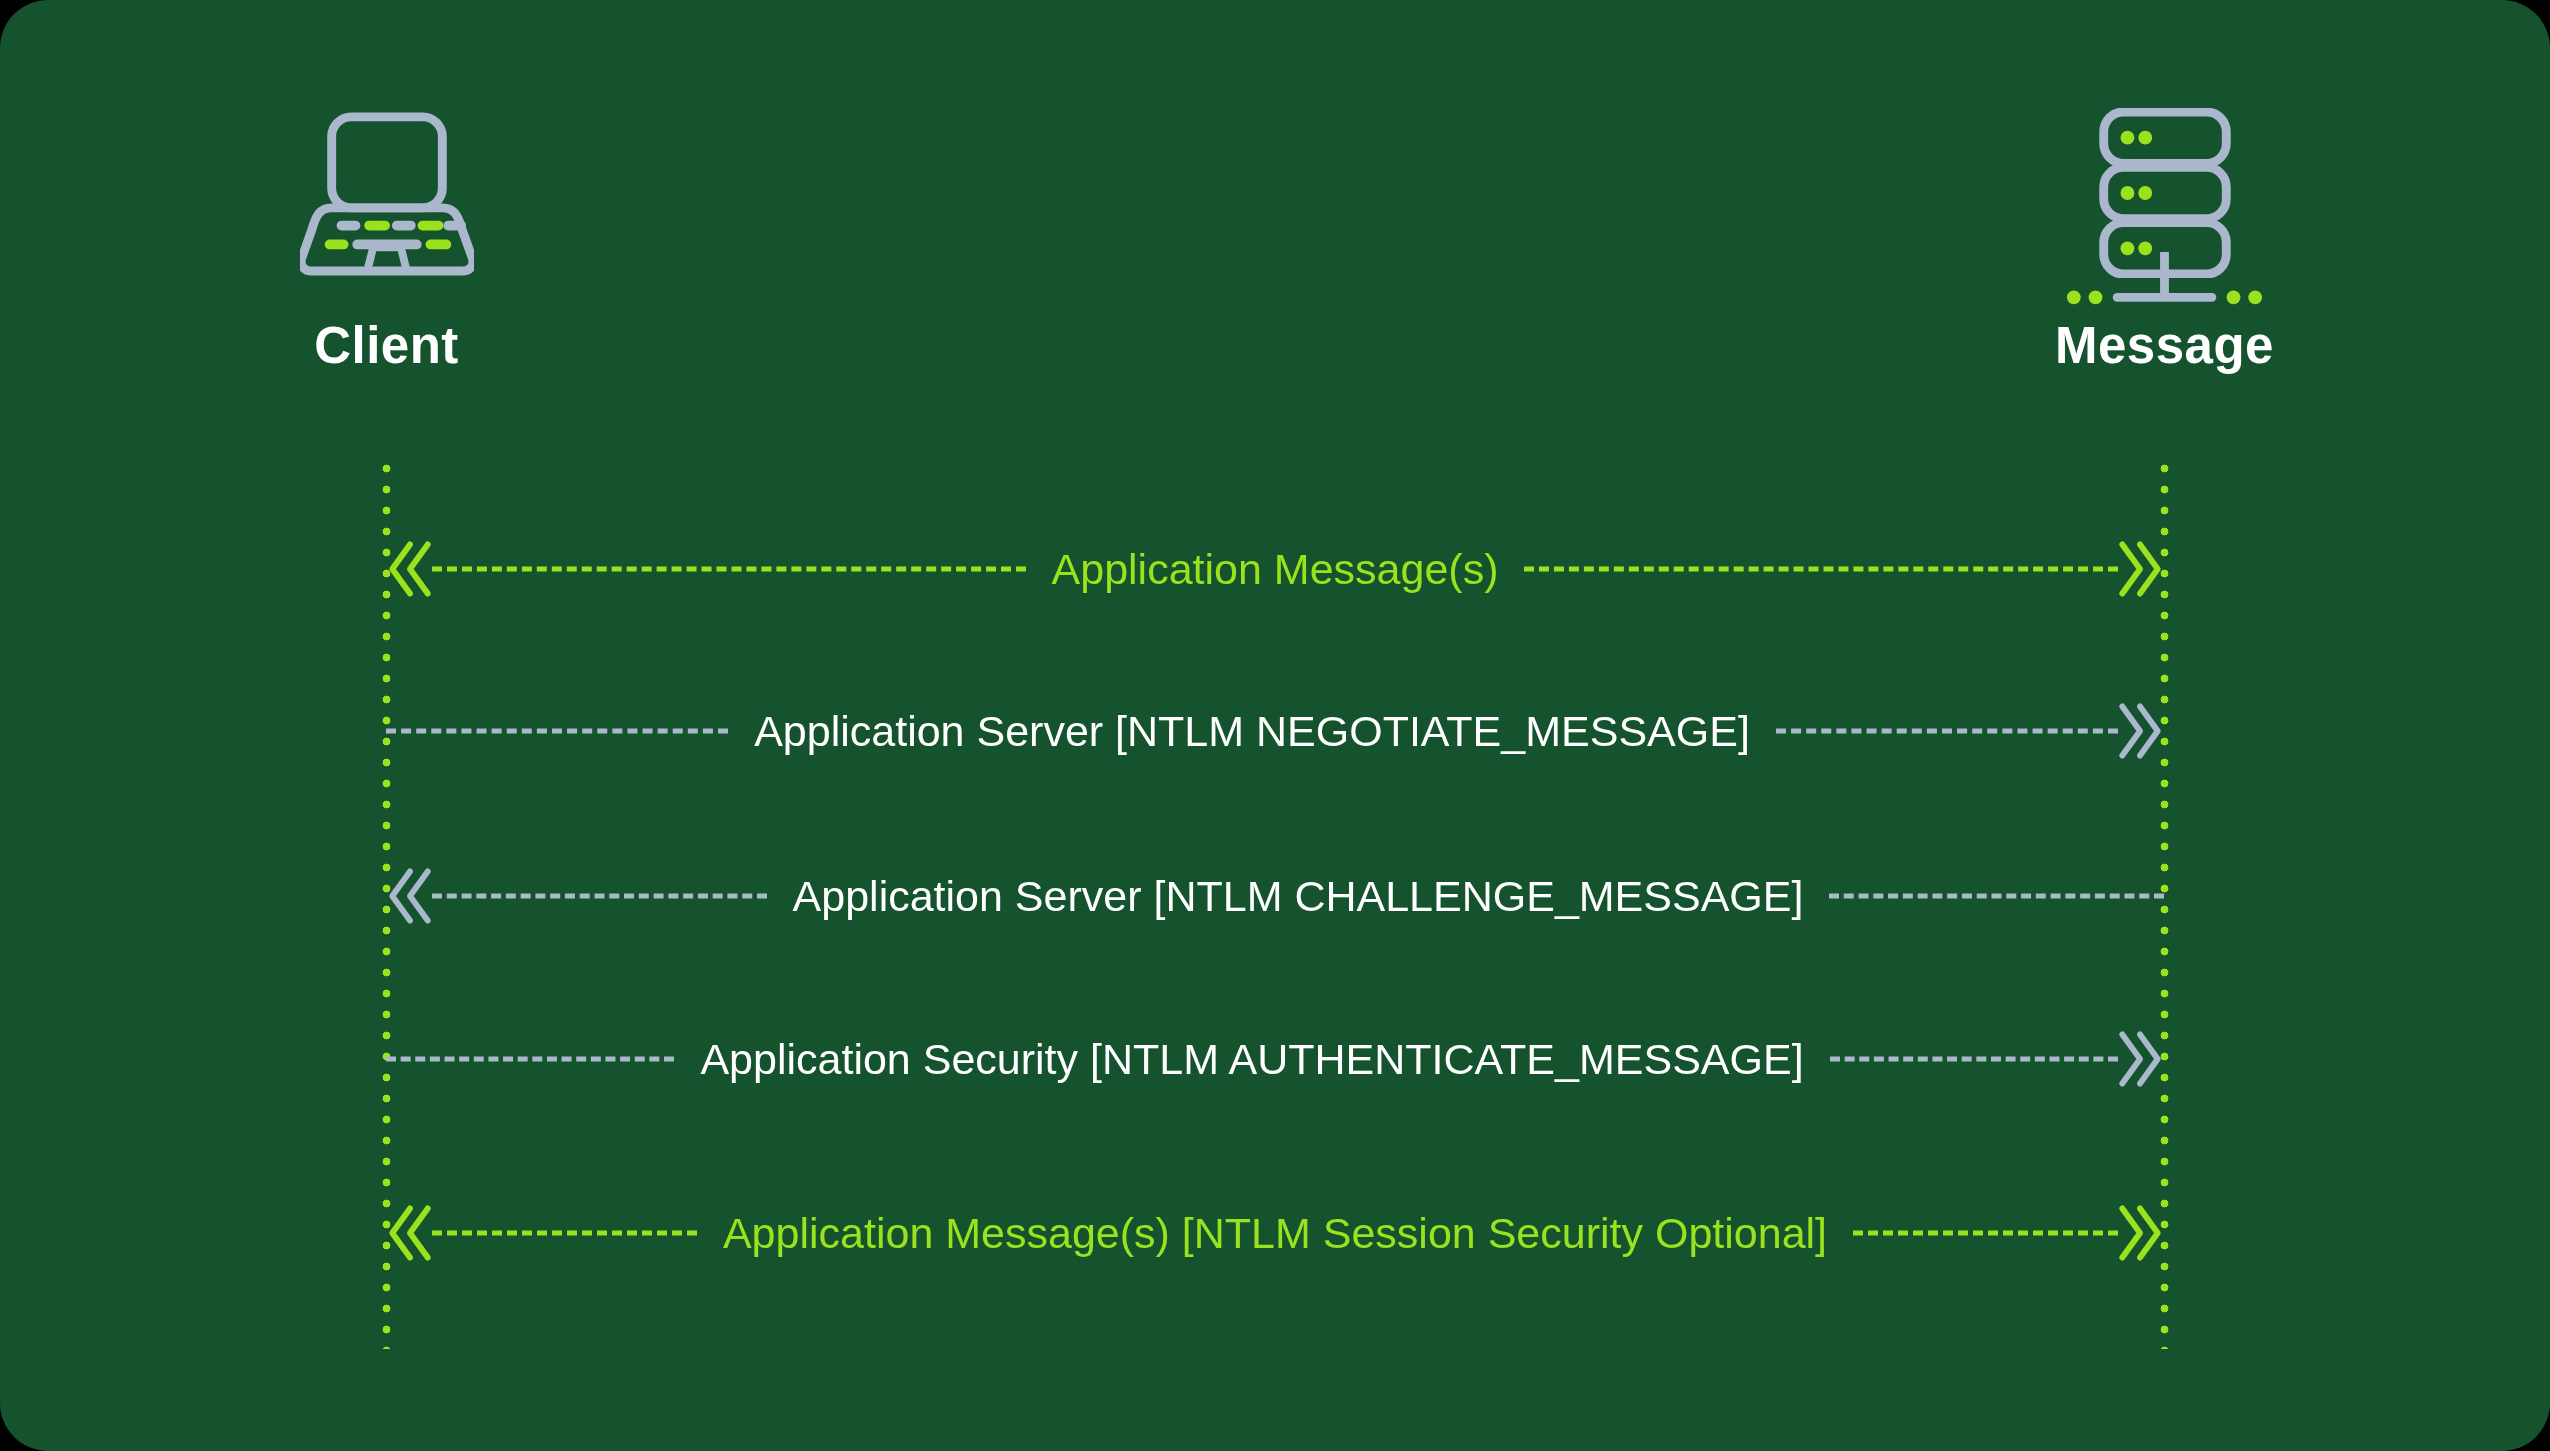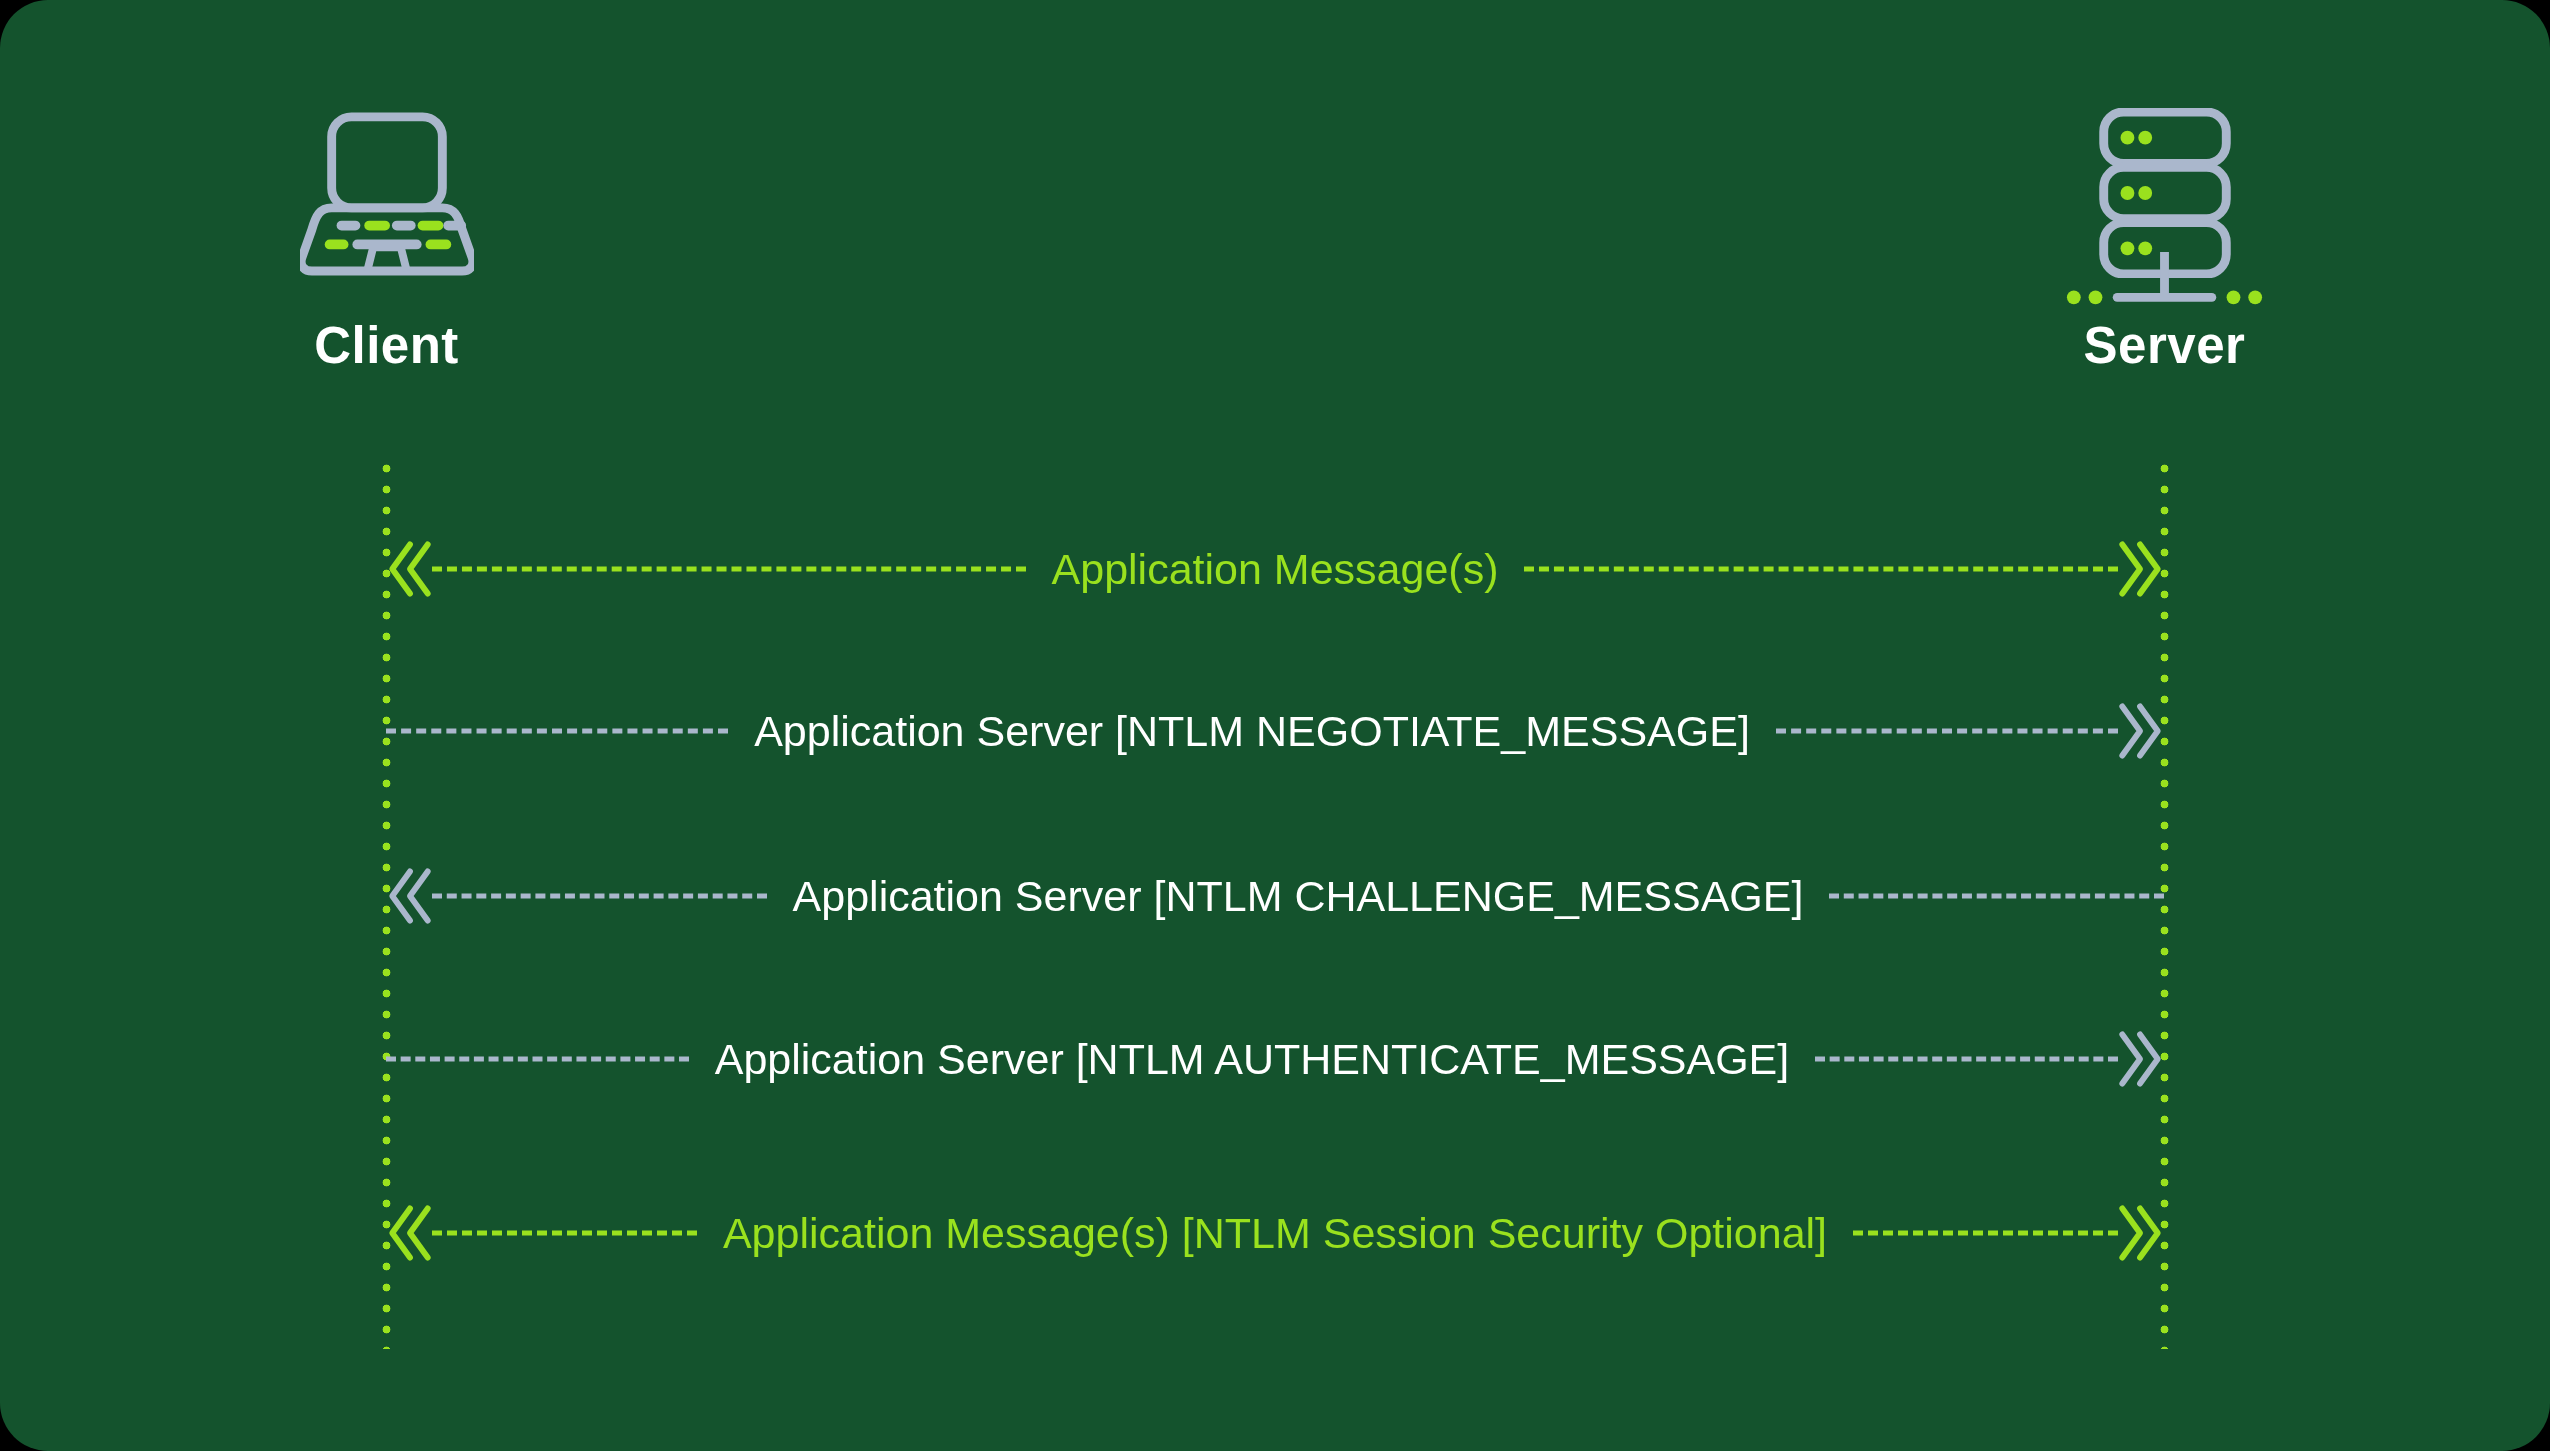--- a/index.html
+++ b/index.html
@@ -94,21 +94,21 @@
         <rect x="26" y="60" width="124" height="52" rx="20" stroke="#aab7cc" stroke-width="9"></rect>
         <rect x="26" y="116" width="124" height="52" rx="20" stroke="#aab7cc" stroke-width="9"></rect>
         <circle cx="50" cy="30" r="7" fill="#9ae11e"></circle>
         <circle cx="68" cy="30" r="7" fill="#9ae11e"></circle>
         <circle cx="50" cy="86" r="7" fill="#9ae11e"></circle>
         <circle cx="68" cy="86" r="7" fill="#9ae11e"></circle>
         <circle cx="50" cy="142" r="7" fill="#9ae11e"></circle>
         <circle cx="68" cy="142" r="7" fill="#9ae11e"></circle>
       </svg>
     </div>
-    <div class="actor-label">Server</div>
+    <div class="actor-label">Message</div>
   </div>
 
   <svg style="position:absolute;left:2016px;top:252px;width:297px;height:69px;" viewBox="0 0 300 70">
     <line x1="150" y1="0" x2="150" y2="42" stroke="#aab7cc" stroke-width="9"></line>
     <line x1="102" y1="46" x2="198" y2="46" stroke="#aab7cc" stroke-width="9" stroke-linecap="round"></line>
     <circle cx="58" cy="46" r="7" fill="#9ae11e"></circle>
     <circle cx="80" cy="46" r="7" fill="#9ae11e"></circle>
     <circle cx="220" cy="46" r="7" fill="#9ae11e"></circle>
     <circle cx="242" cy="46" r="7" fill="#9ae11e"></circle>
   </svg>
@@ -158,21 +158,21 @@
         <span class="dash"></span>
       </span>
     <svg class="chev hidden" viewBox="0 0 46 62"></svg>
   </div>
 
   <div class="msg-row r4">
     <svg class="chev hidden" viewBox="0 0 46 62"></svg>
     <span class="seg left">
         <span class="dash"></span>
       </span>
-    <span class="msg-label">Application Server [NTLM AUTHENTICATE_MESSAGE]</span>
+    <span class="msg-label">Application Security [NTLM AUTHENTICATE_MESSAGE]</span>
     <span class="seg right">
         <span class="dash"></span>
       </span>
     <svg class="chev" viewBox="0 0 46 62">
       <path d="M4 6 L22 31 L4 56 M22 6 L40 31 L22 56" stroke="#aab7cc" stroke-width="6" fill="none" stroke-linecap="round" stroke-linejoin="round"></path>
     </svg>
   </div>
 
   <div class="msg-row r5 green">
     <svg class="chev" viewBox="0 0 46 62">

